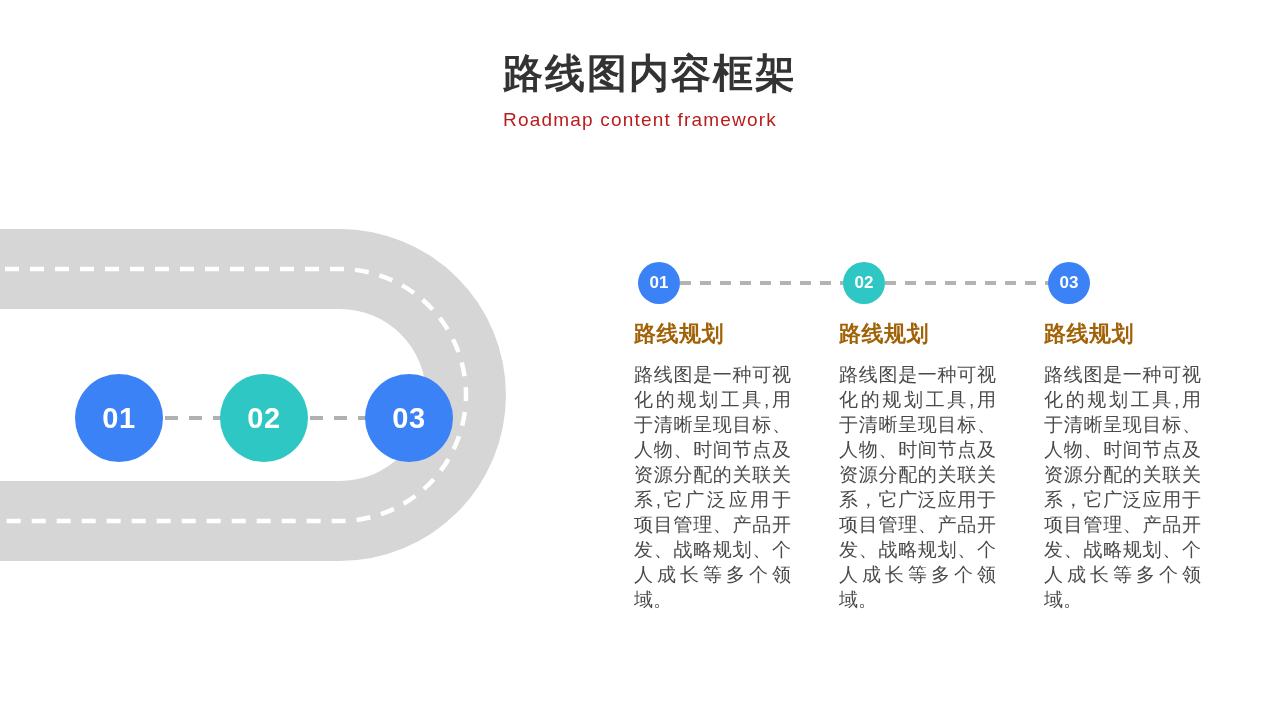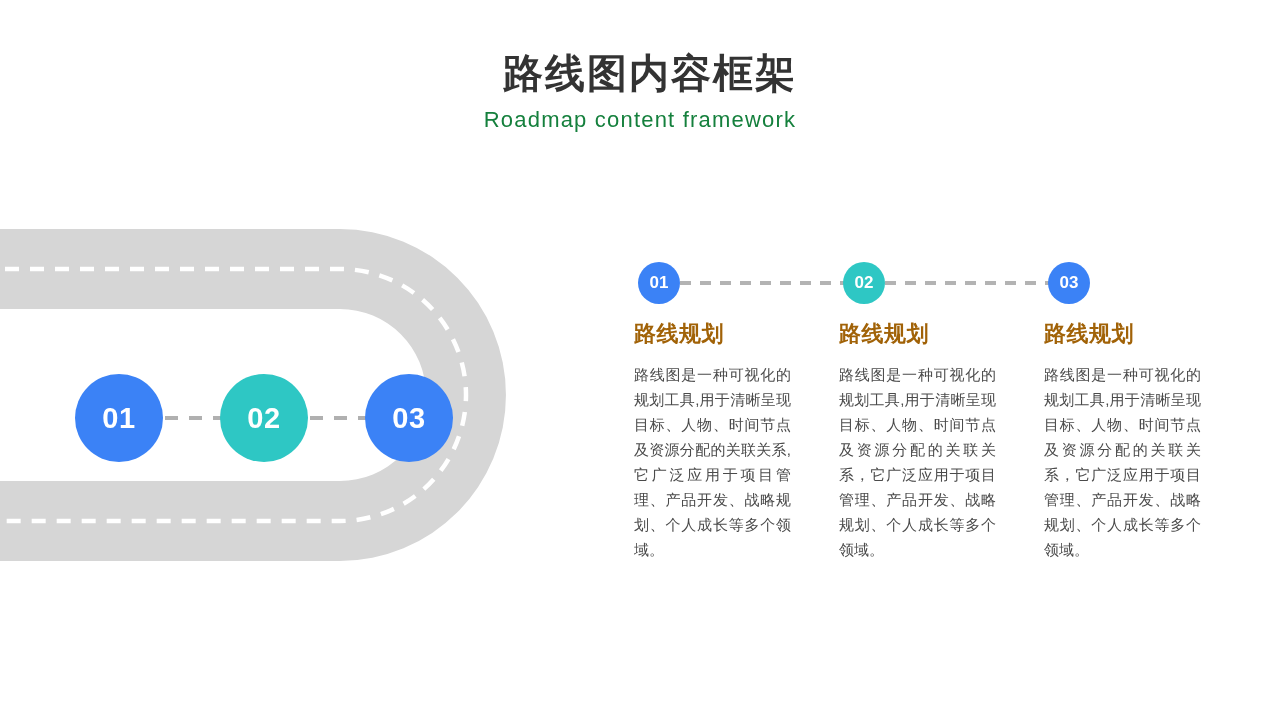--- a/index.html
+++ b/index.html
@@ -37,22 +37,22 @@
     font-size: 40px;
     font-weight: bold;
     color: #333333;
     letter-spacing: 2px;
     line-height: 50px;
     margin: 0;
     padding-left: 20px;
   }
   .subtitle {
     margin: 10px 0 12px 0;
-    font-size: 22px;
-    color: #15803d;
+    font-size: 19px;
+    color: #b91c1c;
     letter-spacing: 1.2px;
     font-weight: normal;
     line-height: 24px;
   }
 
   
   .road-wrap {
     position: absolute;
     left: 0;
     top: 180px;
@@ -165,21 +165,21 @@
 
   .col-title {
     font-size: 22px;
     font-weight: bold;
     color: #a16207;
     line-height: 28px;
     letter-spacing: 0.5px;
     margin: 0 0 14px 0;
   }
   .col-body {
-    font-size: 15px;
+    font-size: 19px;
     color: #4a4a4a;
     line-height: 25px;
     margin: 0;
     text-align: justify;
     word-break: break-all;
   }
 </style>
 </head>
 <body>
 

